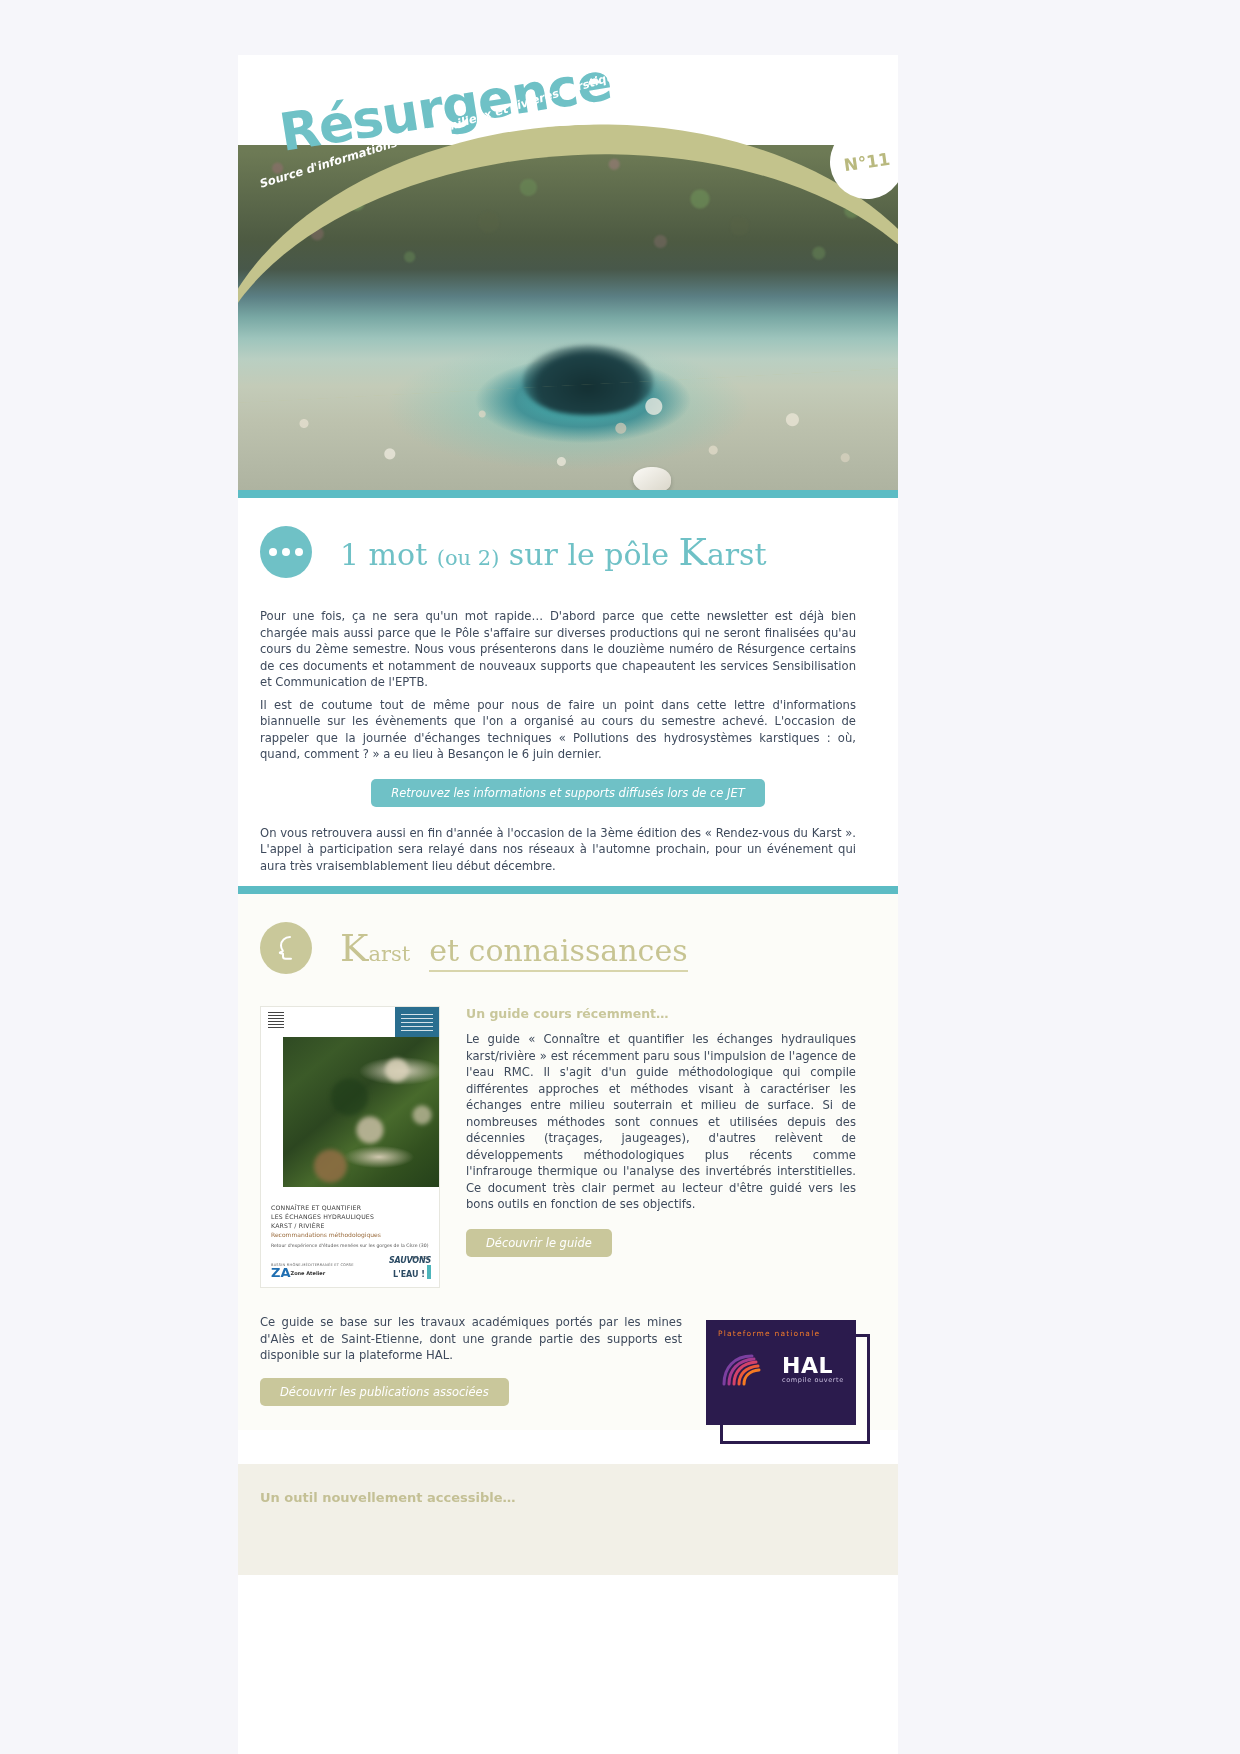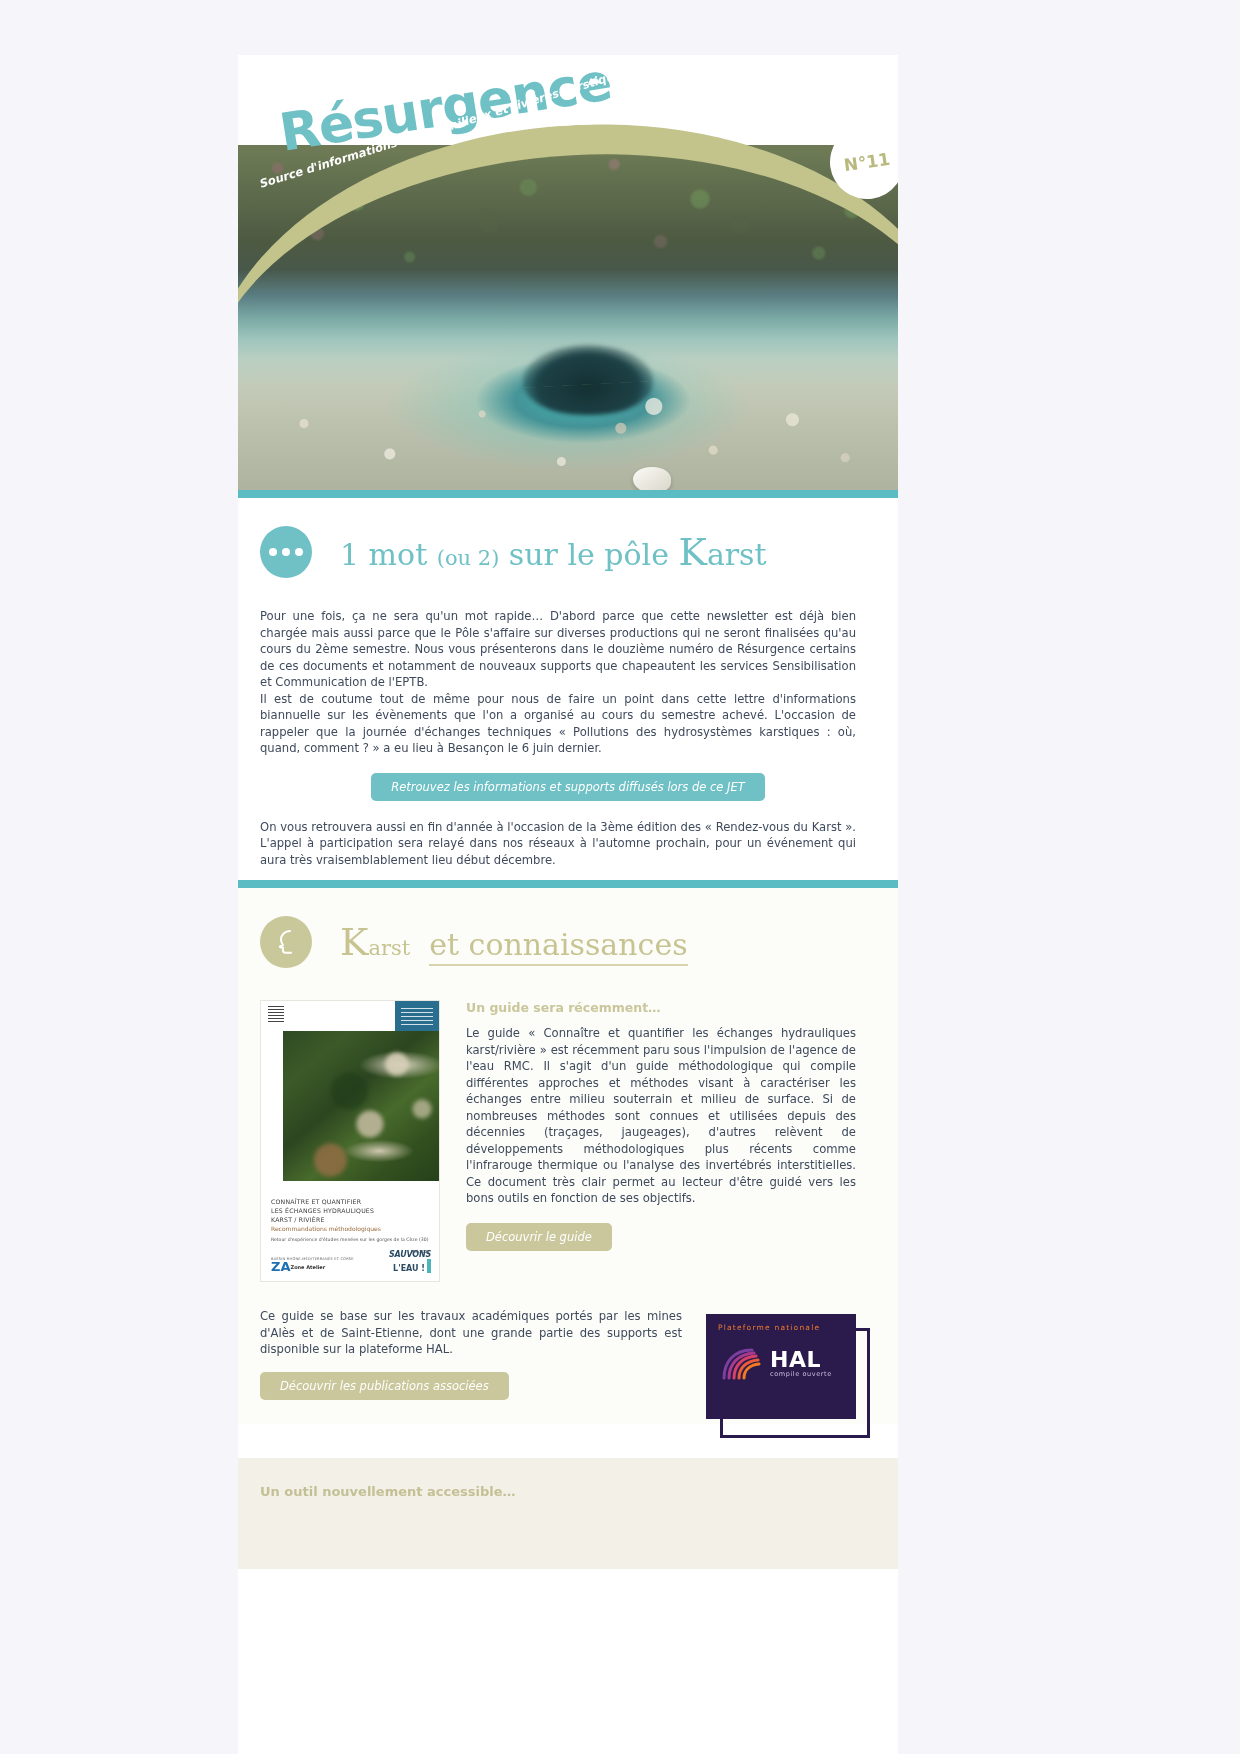--- a/index.html
+++ b/index.html
@@ -140,21 +140,21 @@
   }
   .sec-title .sm { font-size:21px; }
   .sec-title .big { font-size:38px; }
   .sec-title.tan { color:#c7c492; }
   .sec-title.tan .und { border-bottom:2px solid #d8d5ac; padding-bottom:2px; }
 
   .body-copy {
     font-size:11.6px; line-height:16.5px; color:#3e4a5c;
     text-align:justify; margin:0 0 0 0; padding:0 42px 0 22px;
   }
-  .body-copy + .body-copy { margin-top:0; }
+  .body-copy + .body-copy { margin-top:6px; }
   .sec1-text { padding:16px 42px 0 22px; }
 
   .btn {
     display:inline-block; border-radius:5px;
     font-style:italic; color:#fff; font-size:11.5px;
     padding:7px 20px; white-space:nowrap; text-align:center;
   }
   .btn-teal { background:#6fc1c6; }
   .btn-tan  { background:#c9c79b; }
   .btn-row { display:flex; justify-content:center; padding:16px 0 14px 0; }
@@ -214,21 +214,21 @@
   .hal-row { display:flex; align-items:flex-start; gap:24px; padding:26px 42px 0 22px; }
   .hal-left { flex:1 1 auto; }
   .hal-left p { font-size:11.6px; line-height:16.5px; color:#3e4a5c; text-align:justify; margin:0 0 14px 0; }
   .hal-card-wrap { position:relative; width:150px; height:110px; flex:0 0 auto; margin-top:6px; }
   .hal-shadow { position:absolute; left:14px; top:14px; width:150px; height:110px; border:3px solid #2b1b4d; }
   .hal-card {
     position:absolute; left:0; top:0; width:150px; height:105px;
     background:#2b1b4d; color:#fff; overflow:hidden;
   }
   .hal-card .pf { font-size:7.5px; color:#f07a2a; letter-spacing:1.2px; padding:9px 0 0 12px; }
-  .hal-main { display:flex; align-items:center; gap:8px; padding:12px 0 0 12px; }
+  .hal-main { display:flex; align-items:center; gap:20px; padding:12px 0 0 12px; }
   .hal-swirl { width:44px; height:40px; flex:0 0 auto; }
   .hal-name { font-size:22px; font-weight:700; letter-spacing:.5px; line-height:20px; }
   .hal-sub { font-size:6.5px; color:#c9bede; letter-spacing:.6px; }
 
   
   .sec3 { background:#f2f0e7; margin-top:34px; padding:26px 42px 60px 22px; }
   .sec3 .sub-title { color:#c4c095; font-size:13px; }
 </style>
 </head>
 <body>
@@ -313,21 +313,21 @@
             <span class="t">Zone Atelier</span>
           </div>
           <div class="gc-sauvons">
             <div class="s1">SAUVONS</div>
             <div class="s2"><span>L'EAU !</span><span class="bar"></span></div>
           </div>
         </div>
       </div>
 
       <div class="guide-text">
-        <div class="sub-title">Un guide sera récemment…</div>
+        <div class="sub-title">Un guide cours récemment…</div>
         <p>Le guide « Connaître et quantifier les échanges hydrauliques karst/rivière » est récemment paru sous l'impulsion de l'agence de l'eau RMC. Il s'agit d'un guide méthodologique qui compile différentes approches et méthodes visant à caractériser les échanges entre milieu souterrain et milieu de surface. Si de nombreuses méthodes sont connues et utilisées depuis des décennies (traçages, jaugeages), d'autres relèvent de développements méthodologiques plus récents comme l'infrarouge thermique ou l'analyse des invertébrés interstitielles. Ce document très clair permet au lecteur d'être guidé vers les bons outils en fonction de ses objectifs.</p>
         <div class="btn-row left">
           <a class="btn btn-tan">Découvrir le guide</a>
         </div>
       </div>
     </div>
 
     <div class="hal-row">
       <div class="hal-left">
         <p>Ce guide se base sur les travaux académiques portés par les mines d'Alès et de Saint-Etienne, dont une grande partie des supports est disponible sur la plateforme HAL.</p>

